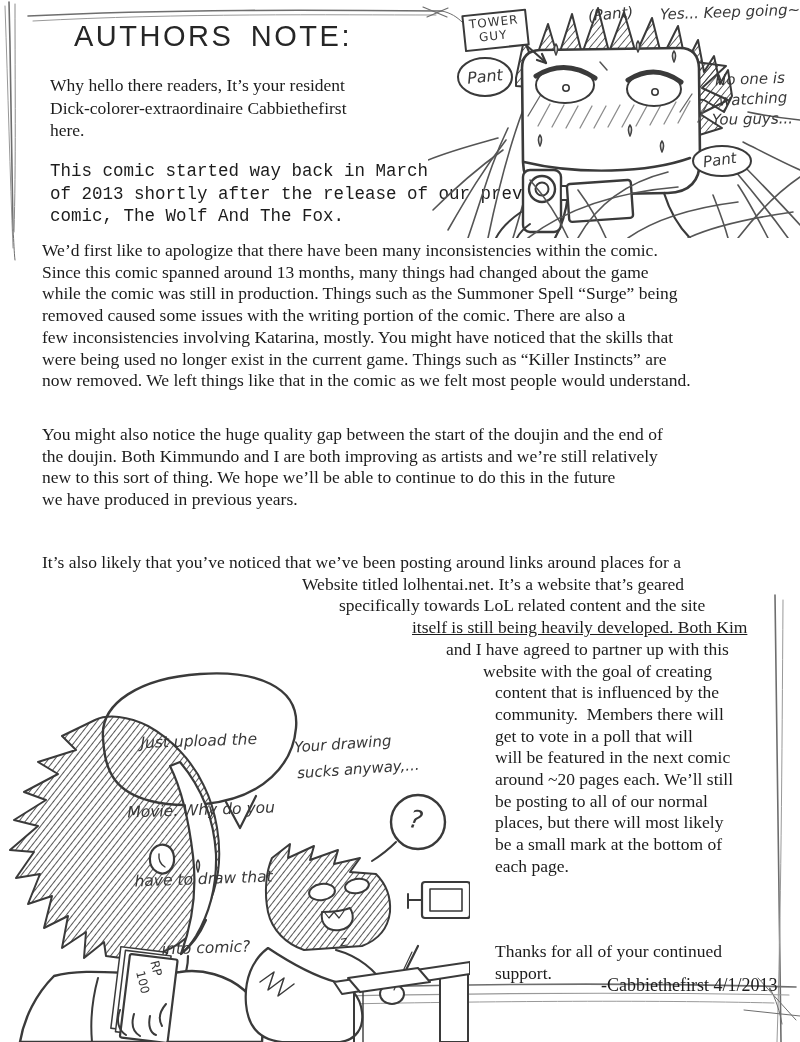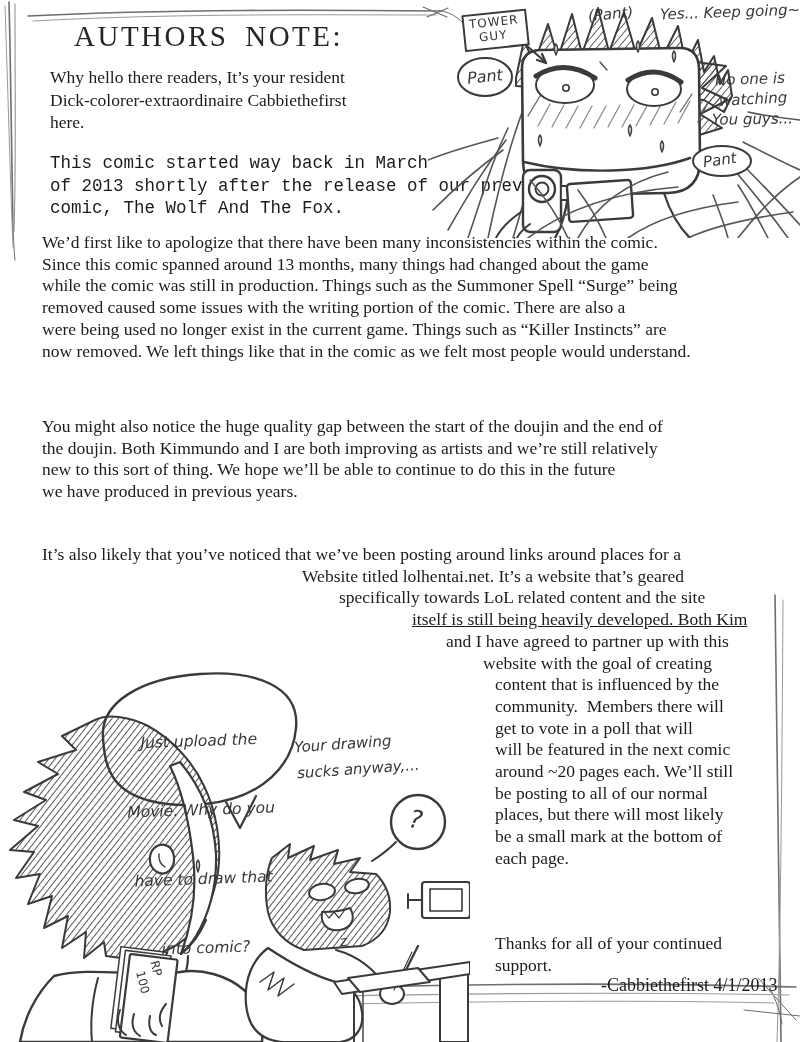--- a/index.html
+++ b/index.html
@@ -1,21 +1,21 @@
 <!DOCTYPE html>
 <html><head>
 <meta charset="utf-8">
 <style>
   html,body{margin:0;padding:0;}
   body{width:800px;height:1042px;background:#ffffff;overflow:hidden;position:relative;
        font-family:"Liberation Serif", serif;color:#1c1c1c;}
   .abs{position:absolute;}
-  .title{font-family:Liberation Serif, serif;font-size:29px;font-weight:normal;
+  .title{font-family:Liberation Sans, sans-serif;font-size:29px;font-weight:normal;
          letter-spacing:2.5px;word-spacing:7px;color:#262626;margin:0;}
-  .para{font-size:17.5px;line-height:21.7px;color:#1c1c1c;}
+  .para{font-size:17.5px;line-height:21.7px;color:#1c1c1c;margin-top:8px;}
   .line{white-space:pre;}
   .ind0{margin-left:0;}
   .ind1{margin-left:260px;}
   .ind2{margin-left:297px;}
   .ind3{margin-left:370px;text-decoration:underline;}
   .ind4{margin-left:404px;}
   .ind5{margin-left:441px;}
   .indc{margin-left:453px;}
   .hw{position:absolute;font-family:"DejaVu Sans", sans-serif;font-style:italic;
       color:#383838;white-space:pre;line-height:1.1;}
@@ -67,20 +67,21 @@
   <div class="line">This comic started way back in March</div>
   <div class="line">of 2013 shortly after the release of our previous</div>
   <div class="line">comic, The Wolf And The Fox.</div>
 </div>
 
 <div class="para abs" style="left:42px;top:232px;">
   <div class="line">We’d first like to apologize that there have been many inconsistencies within the comic.</div>
   <div class="line">Since this comic spanned around 13 months, many things had changed about the game</div>
   <div class="line">while the comic was still in production. Things such as the Summoner Spell “Surge” being</div>
   <div class="line">removed caused some issues with the writing portion of the comic. There are also a</div>
+  <div class="line">few inconsistencies involving Katarina, mostly. You might have noticed that the skills that</div>
   <div class="line">were being used no longer exist in the current game. Things such as “Killer Instincts” are</div>
   <div class="line">now removed. We left things like that in the comic as we felt most people would understand.</div>
 </div>
 
 <div class="para abs" style="left:42px;top:416px;">
   <div class="line">You might also notice the huge quality gap between the start of the doujin and the end of</div>
   <div class="line">the doujin. Both Kimmundo and I are both improving as artists and we’re still relatively</div>
   <div class="line">new to this sort of thing. We hope we’ll be able to continue to do this in the future</div>
   <div class="line">we have produced in previous years.</div>
 </div>

